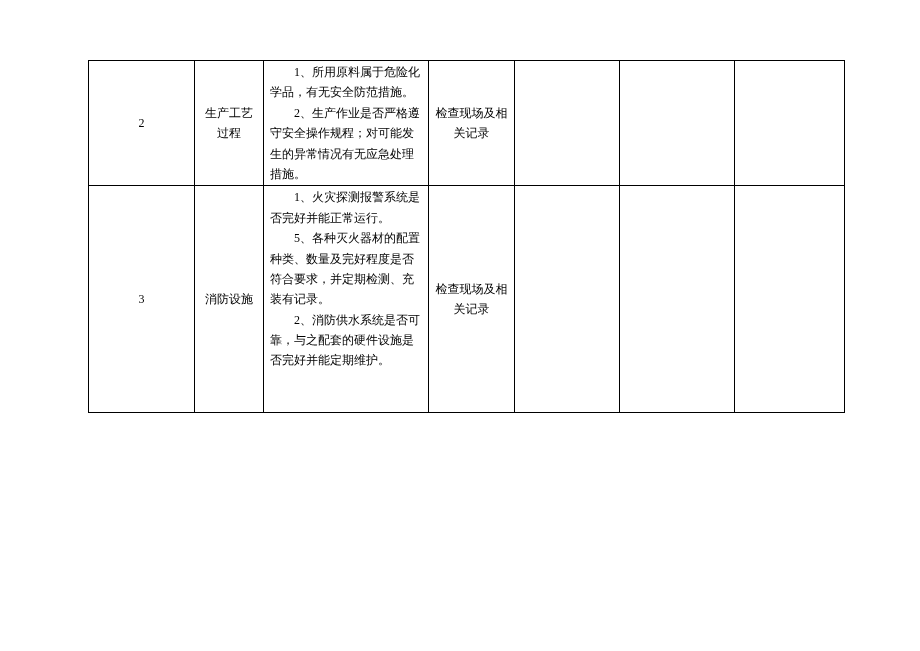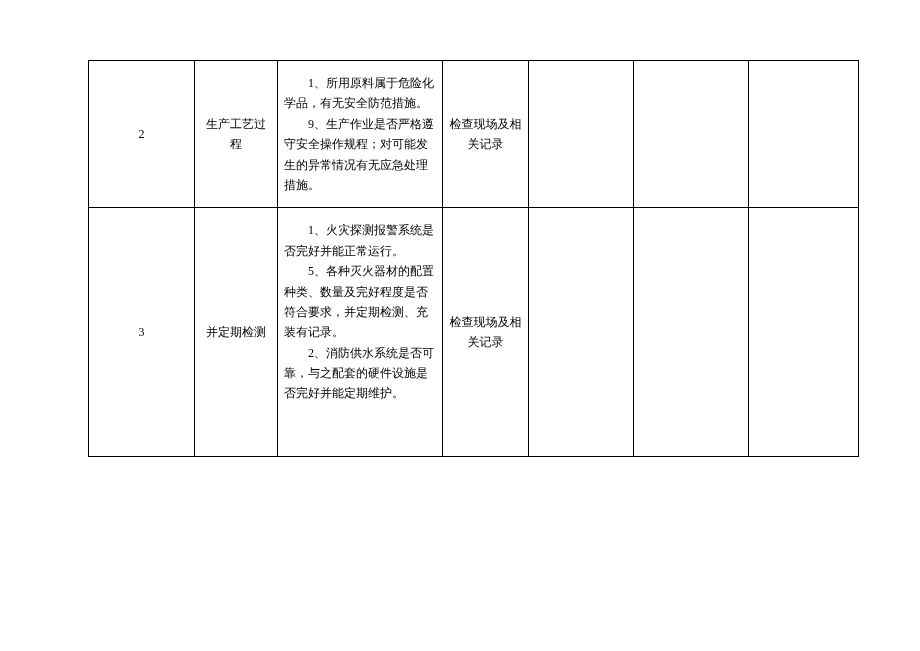--- a/index.html
+++ b/index.html
@@ -15,54 +15,54 @@
       padding: 60px 88px 0 88px;
     }
     table {
       border-collapse: collapse;
       width: 100%;
       table-layout: fixed;
     }
     td {
       border: 1px solid #000000;
       vertical-align: middle;
-      padding: 12px 6px;
+      padding: 1px 6px;
       line-height: 1.7;
     }
     .col-num { width: 106px; text-align: center; }
-    .col-cat { width: 83px; text-align: center; }
+    .col-cat { width: 69px; text-align: center; }
     .col-content { width: 165px; text-align: left; }
     .col-method { width: 86px; text-align: center; }
     .col-blank1 { width: 105px; }
     .col-blank2 { width: 115px; }
     .col-blank3 { width: 110px; }
     .content-indent {
       text-indent: 2em;
     }
   </style>
 </head>
 <body>
 
 <table>
   <tbody>
       <tr>
     <td class="col-num">2</td>
     <td class="col-cat">生产工艺过程</td>
     <td class="col-content">
       <div class="content-indent">1、所用原料属于危险化学品，有无安全防范措施。</div>
-      <div class="content-indent">9、生产作业是否严格遵守安全操作规程；对可能发生的异常情况有无应急处理措施。</div>
+      <div class="content-indent">2、生产作业是否严格遵守安全操作规程；对可能发生的异常情况有无应急处理措施。</div>
     </td>
     <td class="col-method">检查现场及相关记录</td>
     <td class="col-blank1"></td>
     <td class="col-blank2"></td>
     <td class="col-blank3"></td>
   </tr>
   <tr>
     <td class="col-num">3</td>
-    <td class="col-cat">并定期检测</td>
+    <td class="col-cat">消防设施</td>
     <td class="col-content">
       <div class="content-indent">1、火灾探测报警系统是否完好并能正常运行。</div>
       <div class="content-indent">5、各种灭火器材的配置种类、数量及完好程度是否符合要求，并定期检测、充装有记录。</div>
       <div class="content-indent">2、消防供水系统是否可靠，与之配套的硬件设施是否完好并能定期维护。</div>
       <div style="height:40px"></div>
     </td>
     <td class="col-method">检查现场及相关记录</td>
     <td class="col-blank1"></td>
     <td class="col-blank2"></td>
     <td class="col-blank3"></td>

